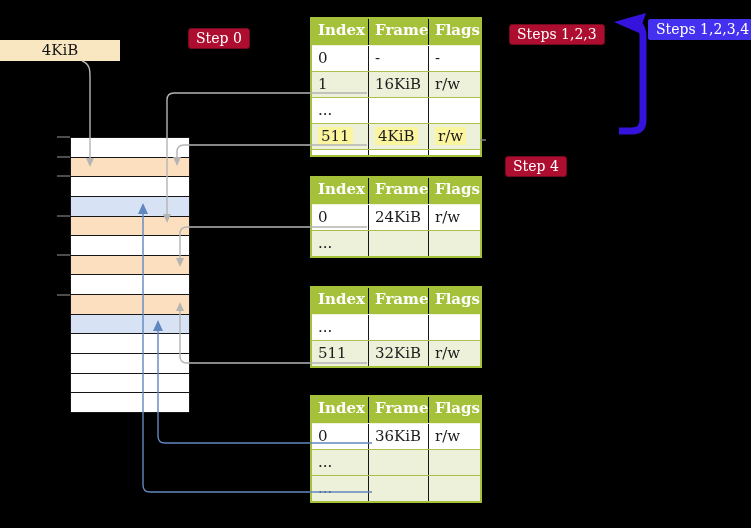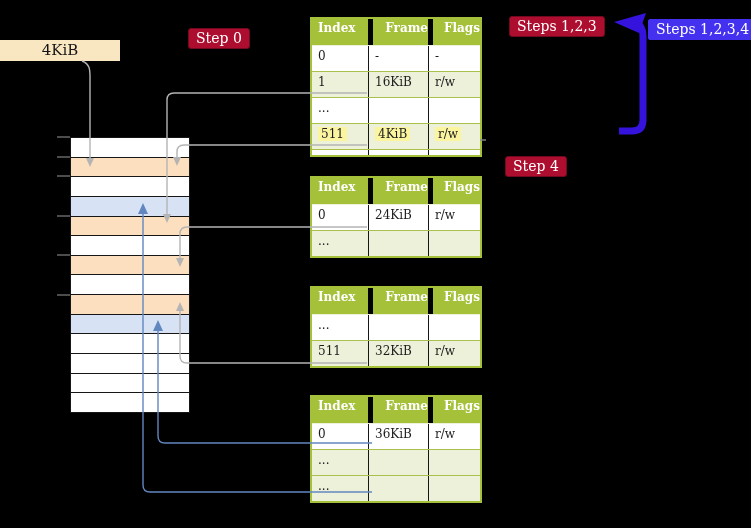--- a/index.html
+++ b/index.html
@@ -21,35 +21,35 @@
 
   
   .pgtable{position:absolute;left:310px;width:172px;border:2px solid #a5c13a;
            box-sizing:border-box;background:#ffffff;z-index:2;}
   #t1{top:17px;} #t2{top:176px;} #t3{top:286px;} #t4{top:395px;}
   .trow{display:grid;grid-template-columns:56px 60px 52px;height:26px;box-sizing:border-box;background:#fff;}
   .trow.shaded{background:#edf1da;}
   .trow.head{background:#a5c13a;}
   .trow:not(.head){border-top:1px solid #a9c14c;}
   .trow.head + .trow{border-top:1px solid #eef2da;}
-  .tcell{padding:3px 0 0 6px;font-size:12px;color:#1c1c1c;white-space:nowrap;overflow:hidden;box-sizing:border-box;}
+  .tcell{padding:3px 0 0 6px;font-size:15px;color:#1c1c1c;white-space:nowrap;overflow:hidden;box-sizing:border-box;}
   .tcell + .tcell{border-left:1px solid #161616;}
   .head .tcell{color:#ffffff;font-weight:bold;padding-top:2px;}
-  .head .tcell + .tcell{border-left:5px solid #000000;text-align:right;}
+  .head .tcell + .tcell{border-left:1px solid #000000;text-align:right;}
   .trow.stub{height:6px;}
   .stub .tcell{padding:0;}
   .hl{background:#fcf5a0;padding:0 3px;}
 
   
   .badge{position:absolute;color:#fff;font-size:14px;line-height:19px;padding:0 7px;
          border-radius:3px;z-index:6;white-space:nowrap;}
   .badge.red{background:#ad0d2e;border:1px solid #72091f;}
   .badge.blue{background:#4431f0;border:1px solid #4431f0;border-radius:2px;}
   #badge-step0{left:188px;top:28px;}
-  #badge-steps123{left:509px;top:16px;}
+  #badge-steps123{left:509px;top:24px;}
   #badge-steps1234{left:648px;top:19px;}
   #badge-step4{left:505px;top:156px;}
 
   svg.overlay{position:absolute;left:0;top:0;z-index:5;pointer-events:none;}
 </style>
 </head>
 <body>
 
 <div class="stage">
 

